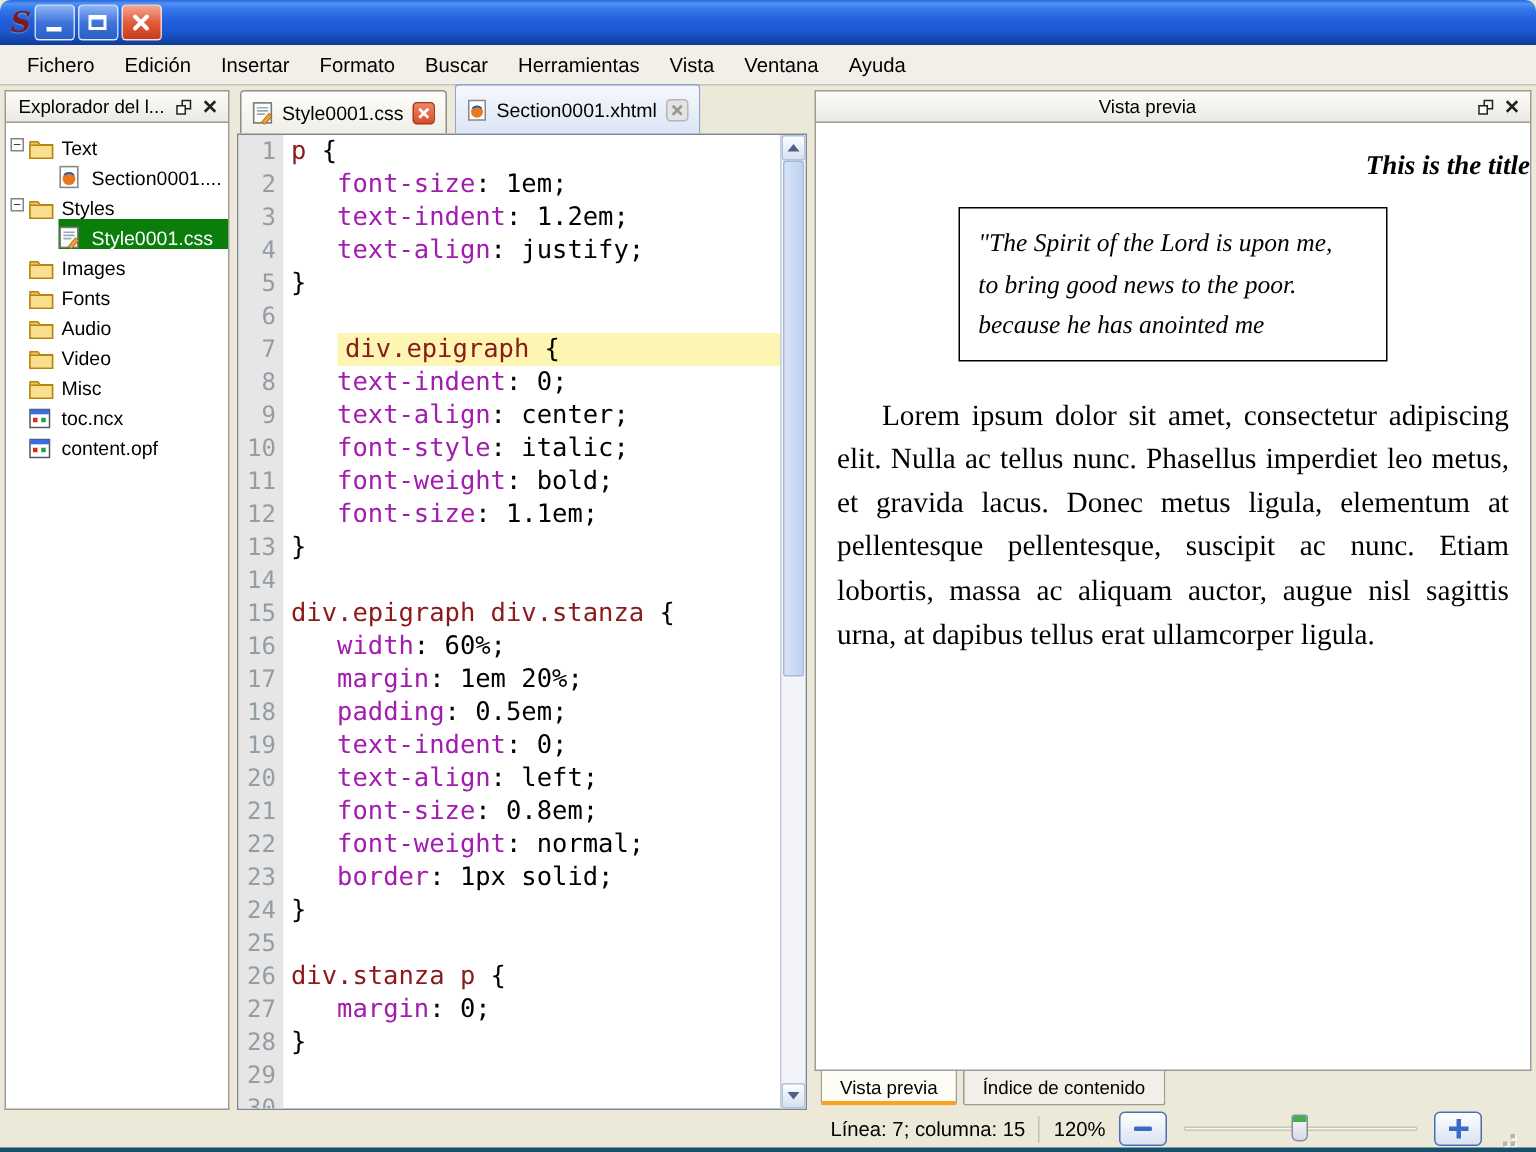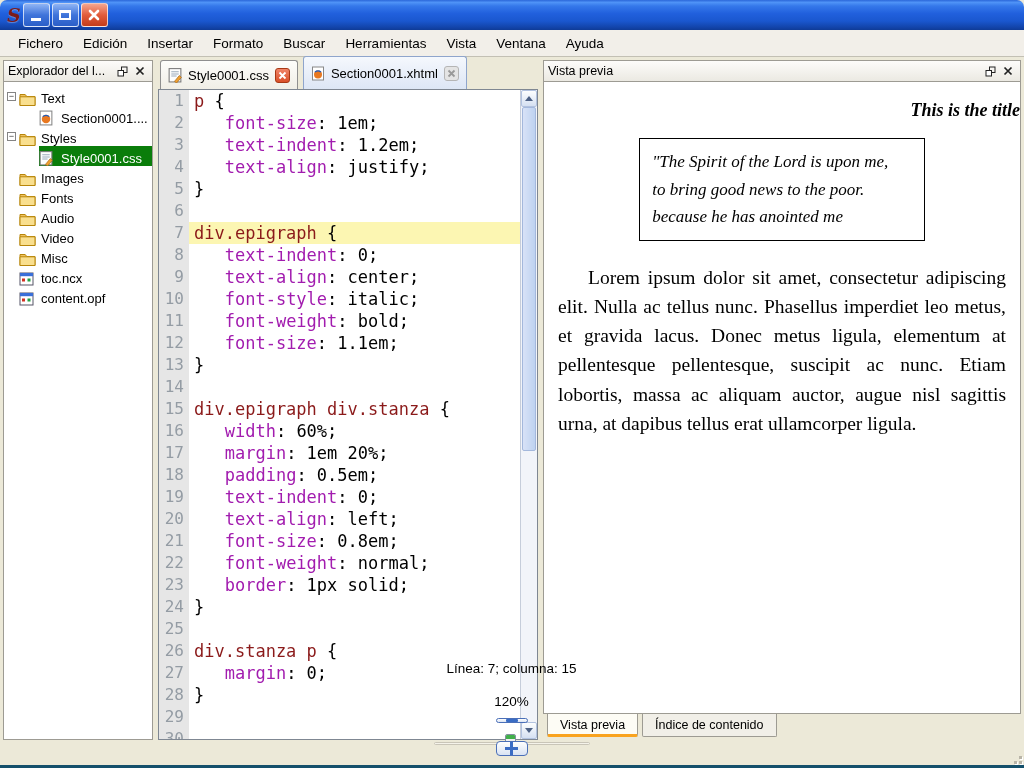--- a/index.html
+++ b/index.html
@@ -24,21 +24,21 @@
   .glyph-max { width:12px; height:10px; border:2px solid #fff; border-top-width:3px; }
 
   
   .menubar { position:absolute; top:30px; left:0; right:0; height:27px; background:#f2efe9;
     border-bottom:1px solid #c3c0b4; display:flex; align-items:center; padding-left:8px; }
   .menu-item { padding:5px 10px; font-size:13.5px; color:#000; white-space:nowrap; }
 
   
   .dock-header { height:22px; background:linear-gradient(180deg,#fdfcfa,#ebe9e2);
     border:1px solid #9d9b93; display:flex; align-items:center; font-size:12.5px;
-    padding:0 4px; color:#000; }
+    padding:0 4px; color:#000;text-align:center; }
   .dock-header .dh-title { flex:1; white-space:nowrap; overflow:hidden; }
   .dock-btn { width:17px; height:17px; display:flex; align-items:center; justify-content:center; }
 
   .left-dock { position:absolute; left:3px; top:60px; width:150px; height:680px; }
   .dock-body { position:absolute; top:22px; left:0; right:0; bottom:0; background:#fff;
     border:1px solid #9d9b93; border-top:none; overflow:hidden; padding-top:4px; }
 
   .tree-row { display:flex; align-items:center; height:20px; font-size:13px; cursor:default; }
   .indent { flex:none; }
   .expander { flex:none; width:15px; display:flex; align-items:center; justify-content:center; }
@@ -64,21 +64,21 @@
   .tab-close.gray { background:#e4e4e4; border:1px solid #b5b5b5; }
 
   .code-area { position:absolute; top:29px; left:0; right:0; bottom:0; background:#fff;
     border:1px solid #7f8792; display:flex; overflow:hidden; }
   .code-scroll { flex:1; overflow:hidden; }
   .code-line { display:flex; height:22px; line-height:22px;
     font-family:"DejaVu Sans Mono",monospace; font-size:17px; }
   .ln { flex:none; width:30px; background:#e6e6e6; color:#949ca4; text-align:right;
     padding-right:5px; font-size:16px; }
   .code-text { flex:1; white-space:pre; padding-left:5px; color:#000; }
-  .code-line.current .code-text { background:#fcf6b2; }
+  .code-line.current .code-text { background:#fcf6b2;margin-left:36px; }
   .tok-sel { color:#8b1a1a; }
   .tok-prop { color:#a21caf; }
   .tok-pln { color:#000; }
 
   .scrollbar { flex:none; width:17px; background:#f2f4f9; border-left:1px solid #c6cdda;
     display:flex; flex-direction:column; }
   .sb-btn { flex:none; height:17px; background:linear-gradient(180deg,#fdfefe,#d5e0f2);
     border:1px solid #b2c2df; border-radius:2px; display:flex; align-items:center; justify-content:center; }
   .arrow-up { width:0; height:0; border-left:4px solid transparent; border-right:4px solid transparent;
     border-bottom:5px solid #4d6185; }
@@ -101,22 +101,22 @@
 
   .preview-tabs { position:absolute; left:0; right:0; bottom:0; height:26px; display:flex;
     gap:4px; padding-left:4px; align-items:flex-start; }
   .ptab { font-size:12.5px; padding:4px 12px; border:1px solid #9d9b93; border-top:none;
     border-radius:0 0 2px 2px; white-space:nowrap; }
   .ptab.active { background:#fdfcf5; border-bottom:3px solid #f9a31e; padding-bottom:2px; }
   .ptab.inactive { background:#f1efe8; }
 
   
   .status-bar { position:absolute; left:0; right:0; bottom:3px; height:25px; background:#ece9d8;
-    display:flex; align-items:center; justify-content:flex-end; padding-right:1px; gap:9px;
-    font-size:13.5px; color:#000;flex-direction:column; }
+    display:flex; align-items:center; justify-content:flex-end; padding-right:13px; gap:9px;
+    font-size:13.5px; color:#000; }
   .sb-sep { width:1px; height:18px; background:#c6c2b4; }
   .zoom-btn { width:32px; height:23px; border-radius:4px; border:1px solid #4a6fb8;
     background:linear-gradient(180deg,#fefefe,#d9e3f3); display:flex; align-items:center;
     justify-content:center; position:relative; }
   .glyph-minus { width:12px; height:3px; background:#3a6cc4; border-radius:1px; }
   .glyph-plus { position:relative; width:13px; height:13px; }
   .glyph-plus::before { content:""; position:absolute; left:0; right:0; top:5px; height:3px; background:#3a6cc4; }
   .glyph-plus::after  { content:""; position:absolute; top:0; bottom:0; left:5px; width:3px; background:#3a6cc4; }
   .slider { width:160px; height:23px; position:relative; }
   .groove { position:absolute; left:2px; right:2px; top:10px; height:3px; background:#f5f3ea;

